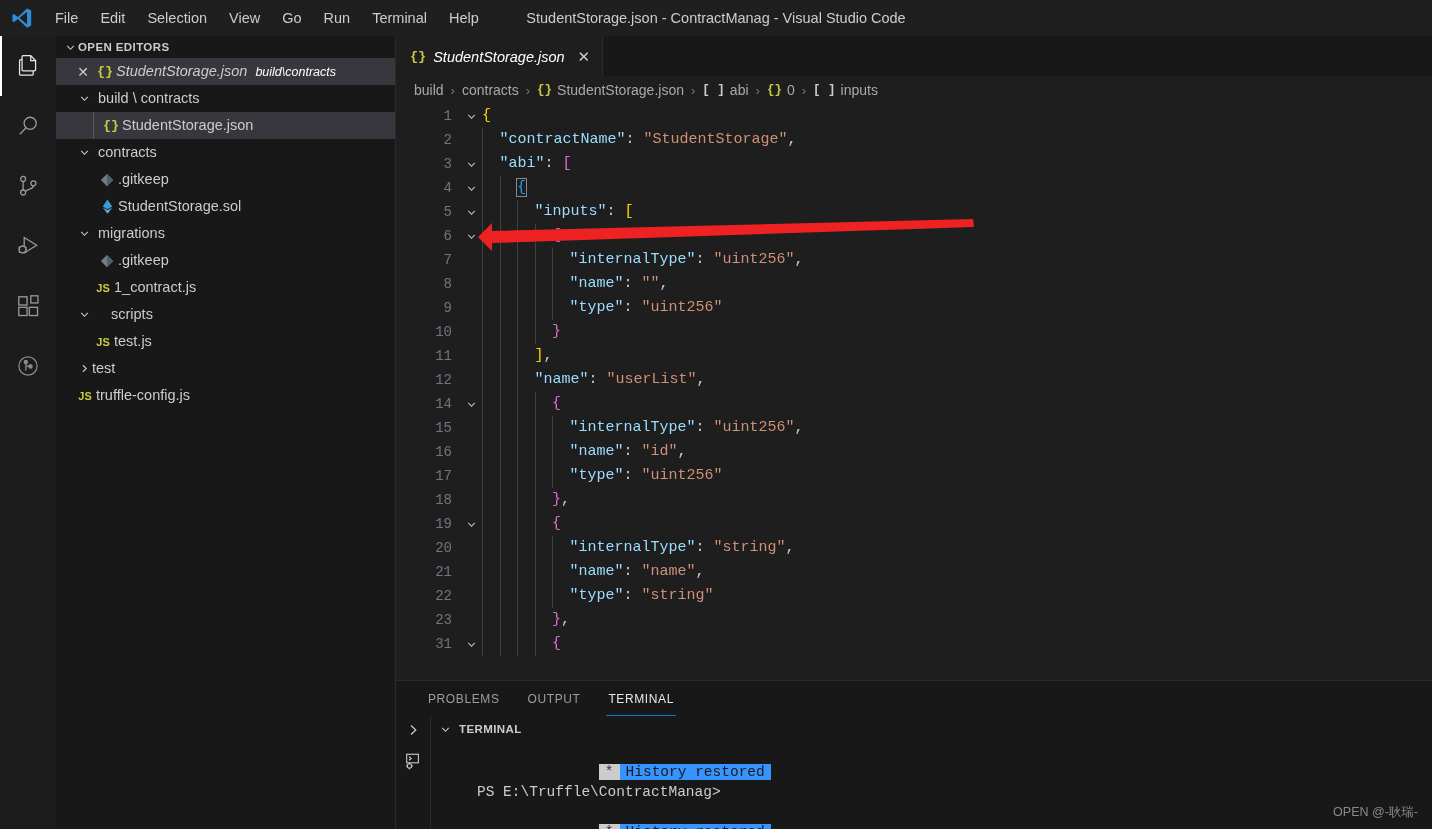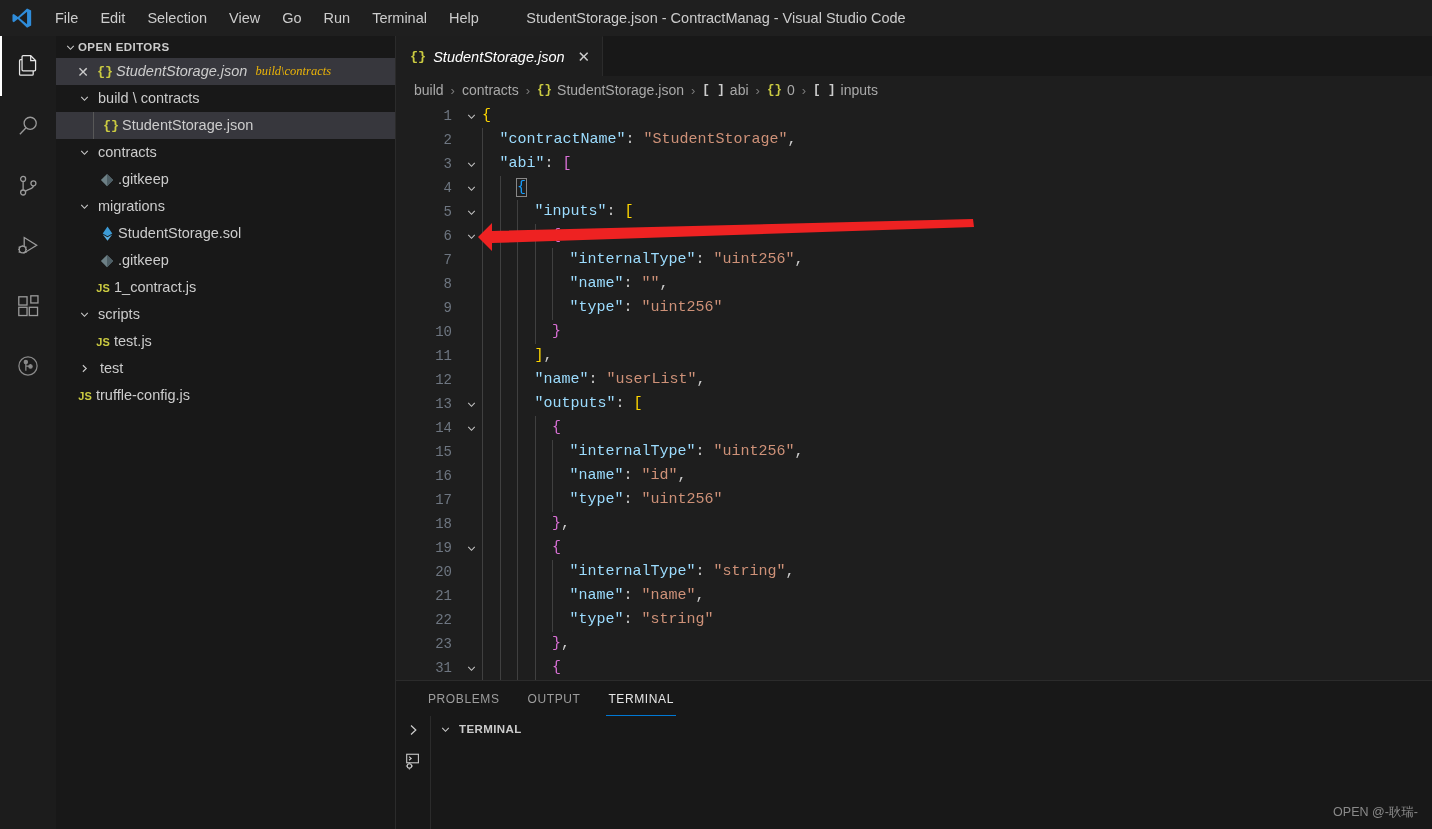--- a/index.html
+++ b/index.html
@@ -74,21 +74,21 @@
     content:""; position:absolute; left:37px; top:0; bottom:0; width:1px; background:#585858;
   }
   .closex{
     width:22px; display:flex; align-items:center; justify-content:center;
     color:#cccccc; font-size:14px;
   }
   .fico{ width:22px; display:flex; align-items:center; justify-content:center; }
   .json-ico{ color:#cbcb41; font-size:13.5px; font-family:"Liberation Mono", monospace; font-weight:bold;}
   .js-ico{ color:#cbcb41; font-size:11px; font-weight:bold; font-family:"Liberation Sans",sans-serif;}
   .italic{ font-style:italic; }
-  .dim{ color:#eab308; font-size:12.5px; font-style:italic; margin-left:8px;font-family:Liberation Serif, serif; }
+  .dim{ color:#ffffff; font-size:12.5px; font-style:italic; margin-left:8px; }
   .lbl{ line-height:27px; }
 
   
   .editor-area{
     position:absolute; left:396px; top:36px; width:1036px; height:793px;
     background:#1e1e1e; display:flex; flex-direction:column;
   }
   .tabsbar{ height:40px; background:#181818; display:flex; align-items:stretch; }
   .tab{
     display:flex; align-items:center; gap:7px; padding:0 12px 0 14px;
@@ -293,39 +293,39 @@
     <div class="row" style="padding-left:40px;">
       <span class="fico">
         <svg width="14" height="14" viewBox="0 0 16 16">
             <path d="M8 1 L15 8 L8 15 L1 8 Z" fill="#6d8086"></path>
             <path d="M8 1 L15 8 L8 15 Z" fill="#4e5f66"></path>
           </svg>
       </span>
       <span class="lbl">.gitkeep</span>
     </div>
 
-    <div class="row" style="padding-left:20px;">
-      <span class="chev">
-        <svg width="13" height="13" viewBox="0 0 16 16" fill="none" stroke="#cccccc" stroke-width="1.3">
-            <path d="M4 6 L8 10.2 L12 6"></path>
-          </svg>
-      </span>
-      <span class="lbl" style="margin-left:6px">migrations</span>
-    </div>
-
     <div class="row" style="padding-left:40px;">
       <span class="fico">
         <svg width="13" height="15" viewBox="0 0 16 20">
           <path d="M8 0.5 L14.4 10 L8 13.6 L1.6 10 Z" fill="#3c9bd6"></path>
           <path d="M8 15 L14.4 11.4 L8 19.6 L1.6 11.4 Z" fill="#5aaee0"></path>
         </svg>
       </span>
       <span class="lbl">StudentStorage.sol</span>
     </div>
 
+    <div class="row" style="padding-left:20px;">
+      <span class="chev">
+        <svg width="13" height="13" viewBox="0 0 16 16" fill="none" stroke="#cccccc" stroke-width="1.3">
+            <path d="M4 6 L8 10.2 L12 6"></path>
+          </svg>
+      </span>
+      <span class="lbl" style="margin-left:6px">migrations</span>
+    </div>
+
     <div class="row" style="padding-left:40px;">
       <span class="fico">
         <svg width="14" height="14" viewBox="0 0 16 16">
             <path d="M8 1 L15 8 L8 15 L1 8 Z" fill="#6d8086"></path>
             <path d="M8 1 L15 8 L8 15 Z" fill="#4e5f66"></path>
           </svg>
       </span>
       <span class="lbl">.gitkeep</span>
     </div>
 
@@ -333,35 +333,35 @@
       <span class="fico js-ico">JS</span>
       <span class="lbl">1_contract.js</span>
     </div>
 
     <div class="row" style="padding-left:20px;">
       <span class="chev">
         <svg width="13" height="13" viewBox="0 0 16 16" fill="none" stroke="#cccccc" stroke-width="1.3">
             <path d="M4 6 L8 10.2 L12 6"></path>
           </svg>
       </span>
-      <span class="lbl" style="margin-left:6px">scripts</span>
+      <span class="lbl" style="margin-left:19px">scripts</span>
     </div>
 
     <div class="row" style="padding-left:36px;">
       <span class="fico js-ico">JS</span>
       <span class="lbl">test.js</span>
     </div>
 
     <div class="row" style="padding-left:20px;">
       <span class="chev">
         <svg width="13" height="13" viewBox="0 0 16 16" fill="none" stroke="#cccccc" stroke-width="1.3">
             <path d="M6 4 L10.2 8 L6 12"></path>
           </svg>
       </span>
-      <span class="lbl" style="margin-left:8px">test</span>
+      <span class="lbl" style="margin-left:0">test</span>
     </div>
 
     <div class="row" style="padding-left:18px;">
       <span class="fico js-ico">JS</span>
       <span class="lbl">truffle-config.js</span>
     </div>
   </div>
 
   <div class="editor-area">
 
@@ -420,23 +420,20 @@
               </svg></div><div class="ctext" style="padding-left: 52.5px;"><span class="k">"inputs"</span><span class="p">: </span><span class="b0">[</span><span class="ig" style="left: 0px;"></span><span class="ig" style="left: 17.5px;"></span><span class="ig" style="left: 35px;"></span></div></div>
           <div class="cline"><div class="gutter">6</div><div class="fold"><svg width="13" height="13" viewBox="0 0 16 16" fill="none" stroke="#c5c5c5" stroke-width="1.25">
                 <path d="M4 6 L8 10.2 L12 6"></path>
               </svg></div><div class="ctext" style="padding-left: 70px;"><span class="b1">{</span><span class="ig" style="left: 0px;"></span><span class="ig" style="left: 17.5px;"></span><span class="ig" style="left: 35px;"></span><span class="ig" style="left: 52.5px;"></span></div></div>
           <div class="cline"><div class="gutter">7</div><div class="fold"></div><div class="ctext" style="padding-left: 87.5px;"><span class="k">"internalType"</span><span class="p">: </span><span class="s">"uint256"</span><span class="p">,</span><span class="ig" style="left: 0px;"></span><span class="ig" style="left: 17.5px;"></span><span class="ig" style="left: 35px;"></span><span class="ig" style="left: 52.5px;"></span><span class="ig" style="left: 70px;"></span></div></div>
           <div class="cline"><div class="gutter">8</div><div class="fold"></div><div class="ctext" style="padding-left: 87.5px;"><span class="k">"name"</span><span class="p">: </span><span class="s">""</span><span class="p">,</span><span class="ig" style="left: 0px;"></span><span class="ig" style="left: 17.5px;"></span><span class="ig" style="left: 35px;"></span><span class="ig" style="left: 52.5px;"></span><span class="ig" style="left: 70px;"></span></div></div>
           <div class="cline"><div class="gutter">9</div><div class="fold"></div><div class="ctext" style="padding-left: 87.5px;"><span class="k">"type"</span><span class="p">: </span><span class="s">"uint256"</span><span class="ig" style="left: 0px;"></span><span class="ig" style="left: 17.5px;"></span><span class="ig" style="left: 35px;"></span><span class="ig" style="left: 52.5px;"></span><span class="ig" style="left: 70px;"></span></div></div>
           <div class="cline"><div class="gutter">10</div><div class="fold"></div><div class="ctext" style="padding-left: 70px;"><span class="b1">}</span><span class="ig" style="left: 0px;"></span><span class="ig" style="left: 17.5px;"></span><span class="ig" style="left: 35px;"></span><span class="ig" style="left: 52.5px;"></span></div></div>
           <div class="cline"><div class="gutter">11</div><div class="fold"></div><div class="ctext" style="padding-left: 52.5px;"><span class="b0">]</span><span class="p">,</span><span class="ig" style="left: 0px;"></span><span class="ig" style="left: 17.5px;"></span><span class="ig" style="left: 35px;"></span></div></div>
           <div class="cline"><div class="gutter">12</div><div class="fold"></div><div class="ctext" style="padding-left: 52.5px;"><span class="k">"name"</span><span class="p">: </span><span class="s">"userList"</span><span class="p">,</span><span class="ig" style="left: 0px;"></span><span class="ig" style="left: 17.5px;"></span><span class="ig" style="left: 35px;"></span></div></div>
-          <div class="cline"><div class="gutter">13</div><div class="fold"><svg width="13" height="13" viewBox="0 0 16 16" fill="none" stroke="#c5c5c5" stroke-width="1.25">
-                <path d="M4 6 L8 10.2 L12 6"></path>
-              </svg></div><div class="ctext" style="padding-left: 52.5px;"><span class="k">"outputs"</span><span class="p">: </span><span class="b0">[</span><span class="ig" style="left: 0px;"></span><span class="ig" style="left: 17.5px;"></span><span class="ig" style="left: 35px;"></span></div></div>
           <div class="cline"><div class="gutter">14</div><div class="fold"><svg width="13" height="13" viewBox="0 0 16 16" fill="none" stroke="#c5c5c5" stroke-width="1.25">
                 <path d="M4 6 L8 10.2 L12 6"></path>
               </svg></div><div class="ctext" style="padding-left: 70px;"><span class="b1">{</span><span class="ig" style="left: 0px;"></span><span class="ig" style="left: 17.5px;"></span><span class="ig" style="left: 35px;"></span><span class="ig" style="left: 52.5px;"></span></div></div>
           <div class="cline"><div class="gutter">15</div><div class="fold"></div><div class="ctext" style="padding-left: 87.5px;"><span class="k">"internalType"</span><span class="p">: </span><span class="s">"uint256"</span><span class="p">,</span><span class="ig" style="left: 0px;"></span><span class="ig" style="left: 17.5px;"></span><span class="ig" style="left: 35px;"></span><span class="ig" style="left: 52.5px;"></span><span class="ig" style="left: 70px;"></span></div></div>
           <div class="cline"><div class="gutter">16</div><div class="fold"></div><div class="ctext" style="padding-left: 87.5px;"><span class="k">"name"</span><span class="p">: </span><span class="s">"id"</span><span class="p">,</span><span class="ig" style="left: 0px;"></span><span class="ig" style="left: 17.5px;"></span><span class="ig" style="left: 35px;"></span><span class="ig" style="left: 52.5px;"></span><span class="ig" style="left: 70px;"></span></div></div>
           <div class="cline"><div class="gutter">17</div><div class="fold"></div><div class="ctext" style="padding-left: 87.5px;"><span class="k">"type"</span><span class="p">: </span><span class="s">"uint256"</span><span class="ig" style="left: 0px;"></span><span class="ig" style="left: 17.5px;"></span><span class="ig" style="left: 35px;"></span><span class="ig" style="left: 52.5px;"></span><span class="ig" style="left: 70px;"></span></div></div>
           <div class="cline"><div class="gutter">18</div><div class="fold"></div><div class="ctext" style="padding-left: 70px;"><span class="b1">}</span><span class="p">,</span><span class="ig" style="left: 0px;"></span><span class="ig" style="left: 17.5px;"></span><span class="ig" style="left: 35px;"></span><span class="ig" style="left: 52.5px;"></span></div></div>
           <div class="cline"><div class="gutter">19</div><div class="fold"><svg width="13" height="13" viewBox="0 0 16 16" fill="none" stroke="#c5c5c5" stroke-width="1.25">
                 <path d="M4 6 L8 10.2 L12 6"></path>
               </svg></div><div class="ctext" style="padding-left: 70px;"><span class="b1">{</span><span class="ig" style="left: 0px;"></span><span class="ig" style="left: 17.5px;"></span><span class="ig" style="left: 35px;"></span><span class="ig" style="left: 52.5px;"></span></div></div>
@@ -478,19 +475,29 @@
         </div>
         <div class="term-main">
           <div class="term-head">
             <span class="chev">
               <svg width="13" height="13" viewBox="0 0 16 16" fill="none" stroke="#cccccc" stroke-width="1.3">
                   <path d="M4 6 L8 10.2 L12 6"></path>
                 </svg>
             </span>
             <span>TERMINAL</span>
           </div>
+          <div class="term-lines">
+            <div class="tline">
+              <span class="hist-star">*</span><span class="hist-txt">History restored</span>
+            </div>
+            <div class="tline">&nbsp;</div>
+            <div class="tline ps-path">PS E:\Truffle\ContractManag&gt;</div>
+            <div class="tline">
+              <span class="hist-star">*</span><span class="hist-txt">History restored</span>
+            </div>
+          </div>
         </div>
       </div>
     </div>
   </div>
 
   <div class="watermark">OPEN @-耿瑞-</div>
 </div>
 
 </body></html>

